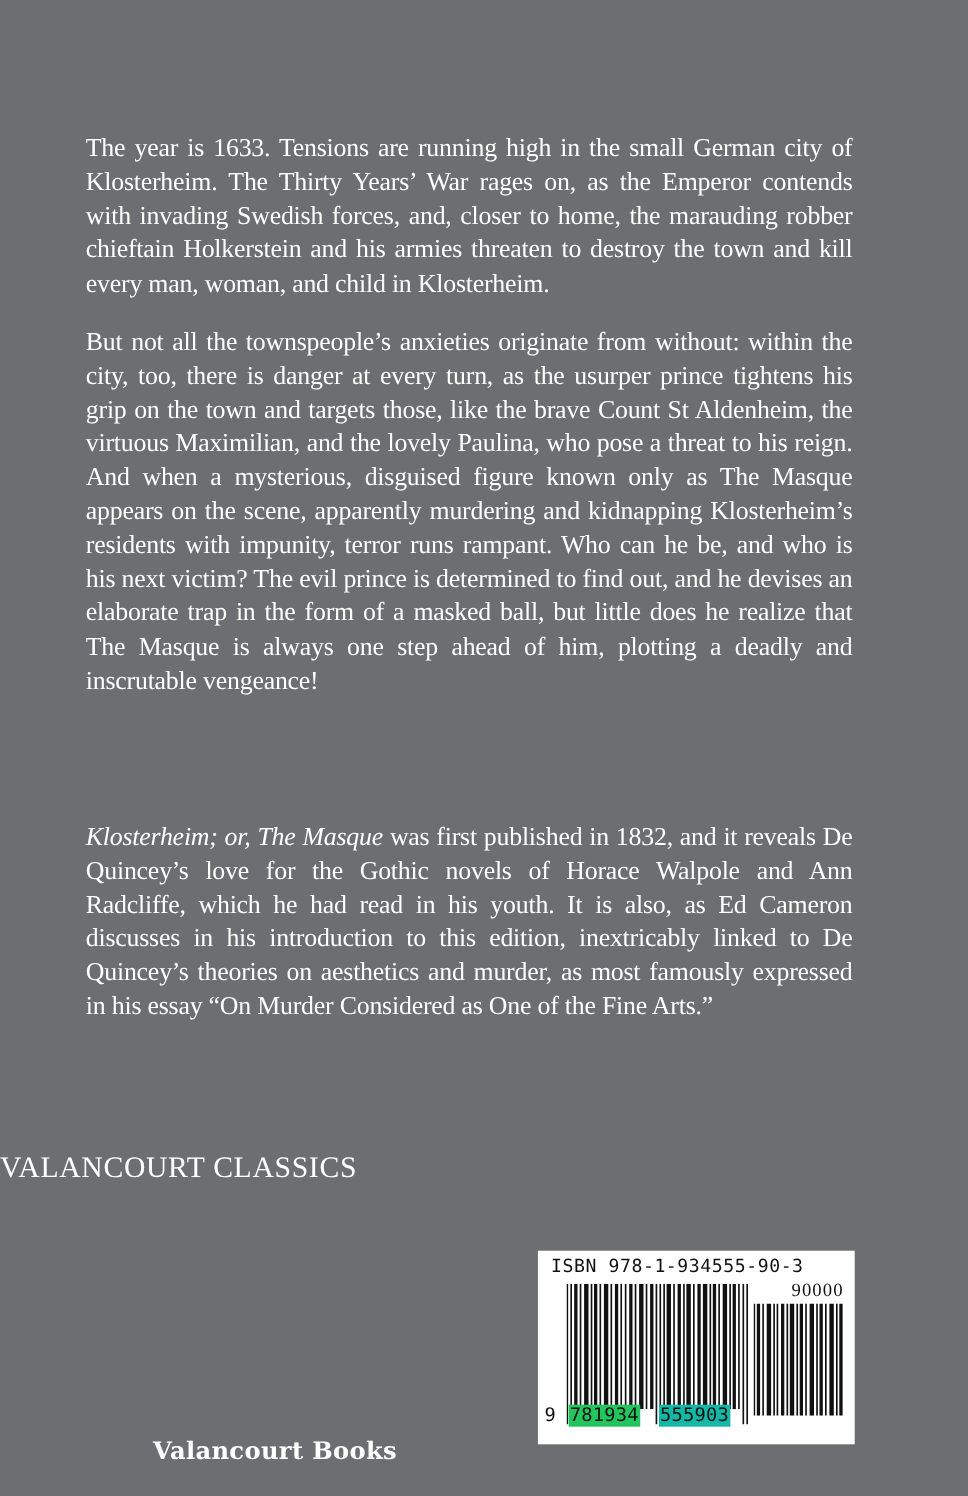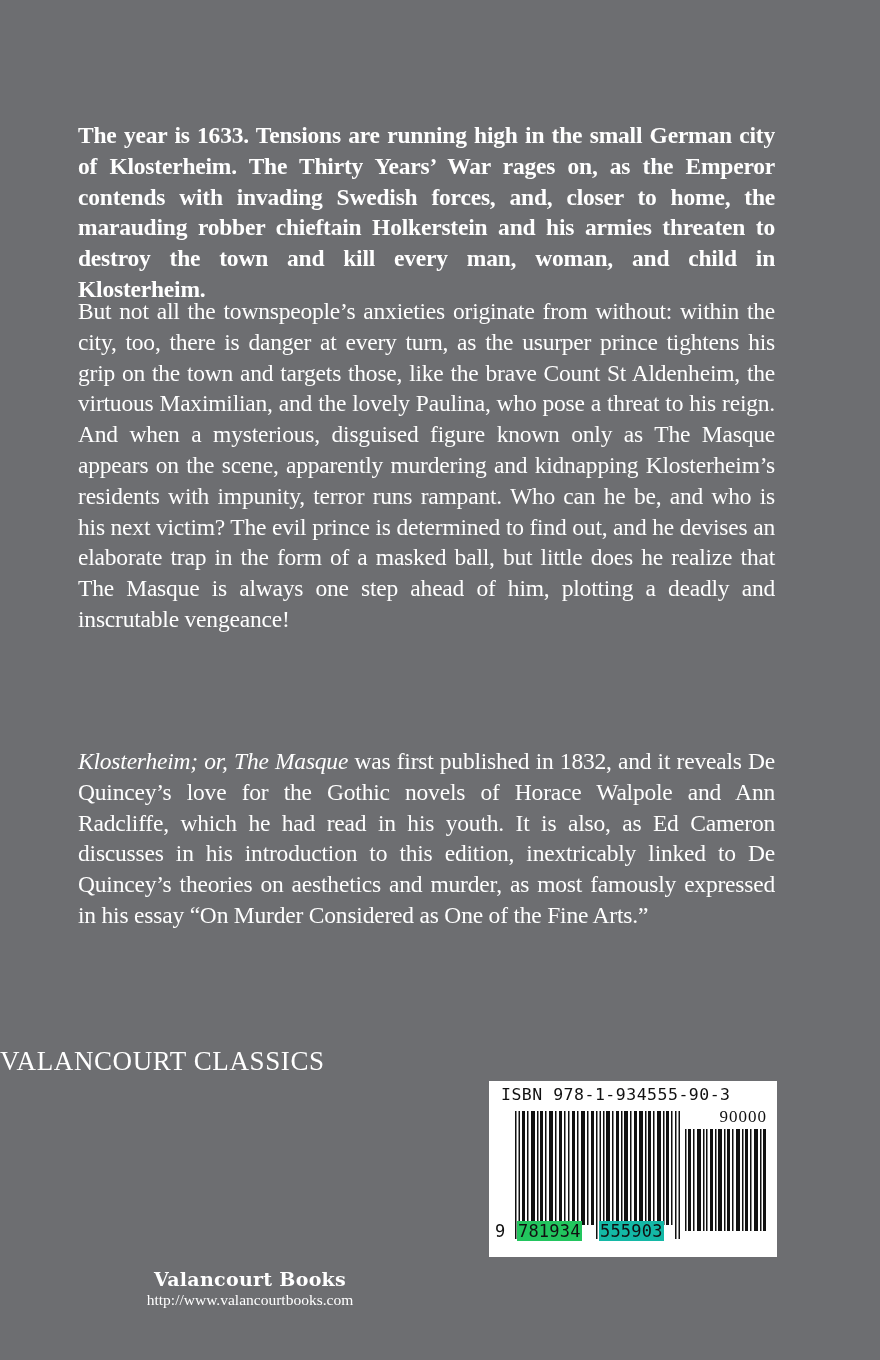--- a/index.html
+++ b/index.html
@@ -20,37 +20,37 @@
       left: 78px;
       width: 697px;
       font-size: 23.5px;
       line-height: 30.8px;
       text-align: justify;
       letter-spacing: -0.2px;
     }
     .blurb p {
       margin: 0;
     }
-    #p1 { top: 120px; font-weight: bold; }
+    #p1 { top: 120px; }
     #p2 { top: 296px; }
     #p3 { top: 746px; }
     .italic { font-style: italic; }
     .series {
       position: absolute;
       top: 1046px;
       left: 0;
       width: 856px;
       text-align: left;
       font-size: 27px;
       letter-spacing: 0.6px;
     }
     .barcode-box {
       position: absolute;
       left: 489px;
-      top: 1081px;
+      top: 1137px;
       width: 288px;
       height: 176px;
       background: #ffffff;
       color: #111111;
       text-align: center;
     }
     .isbn-line {
       position: absolute;
       left: 12px;
       top: 4px;
@@ -111,23 +111,24 @@
     .publisher {
       position: absolute;
       left: 90px;
       top: 1268px;
       width: 320px;
       text-align: center;
     }
     .publisher-name {
       font-family: "DejaVu Serif", serif;
       font-weight: bold;
-      font-size: 19px;
+      font-size: 22px;
       letter-spacing: 0.3px;
       line-height: 22px;
+      margin-top: 40px;
     }
     .publisher-url {
       font-family: "Liberation Serif", serif;
       font-size: 15.5px;
       line-height: 20px;
     }
   </style>
 </head>
 <body>
 
@@ -216,14 +217,13 @@
     </g>
   </svg>
 
   <div class="ean-first">9</div>
   <div class="ean-group1">781934</div>
   <div class="ean-group2">555903</div>
 </div>
 
 <div class="publisher">
   <div class="publisher-name">Valancourt Books</div>
-  <div class="publisher-url">http://www.valancourtbooks.com</div>
 </div>
 
 </body></html>

